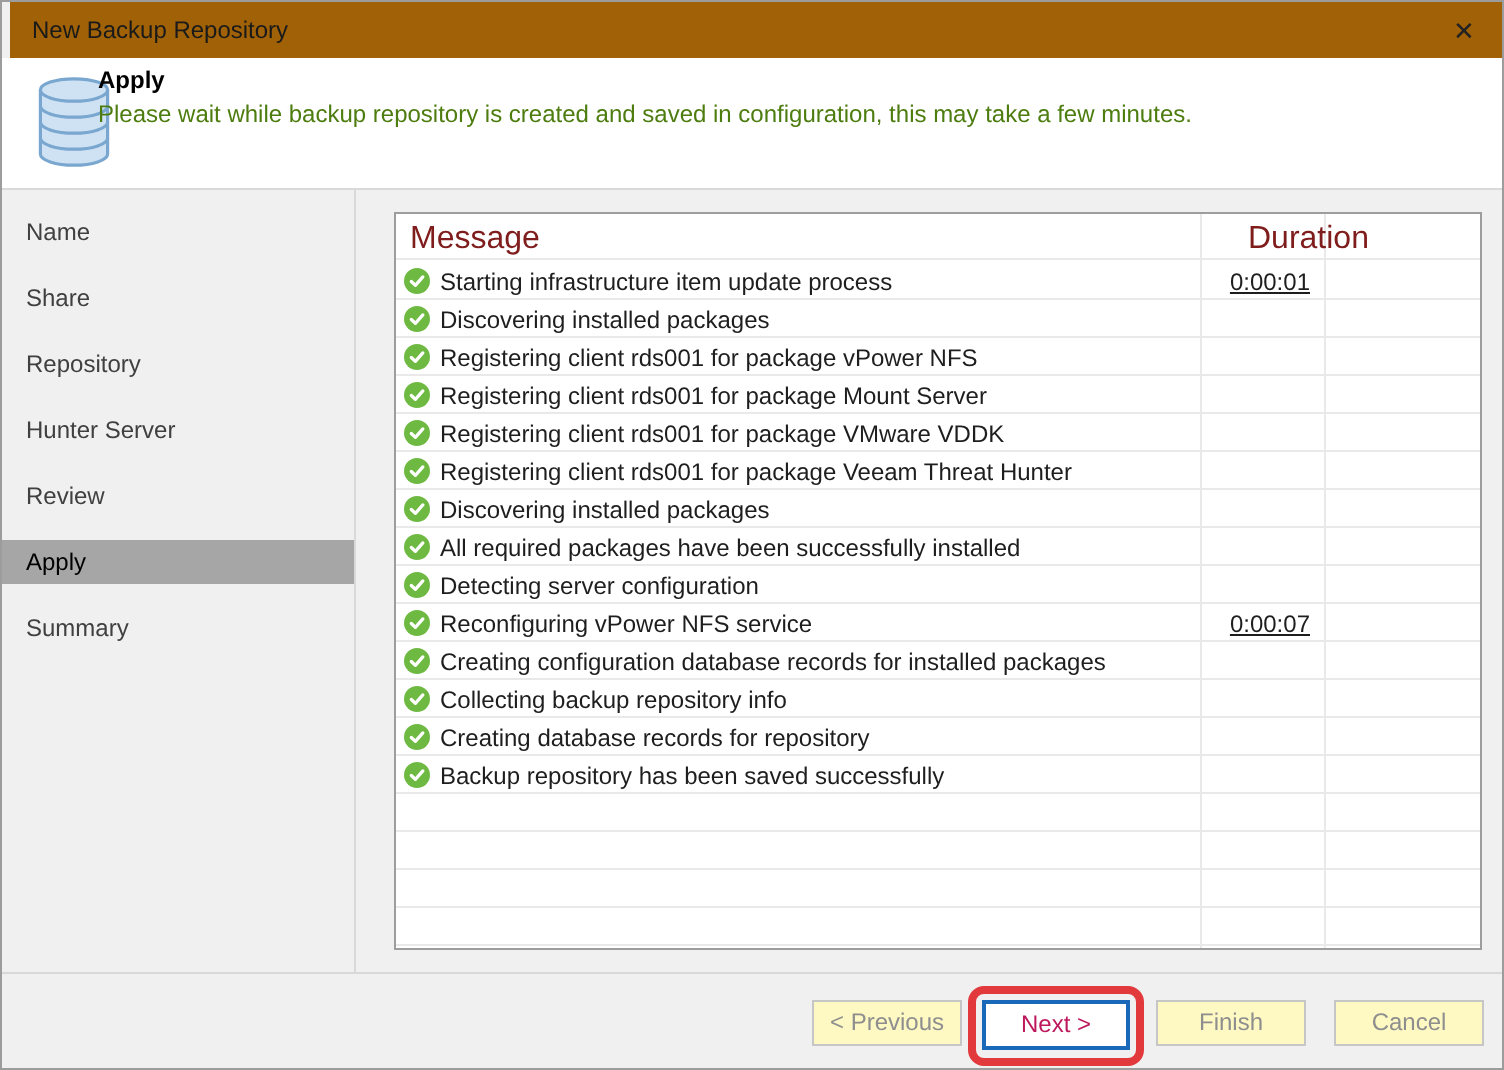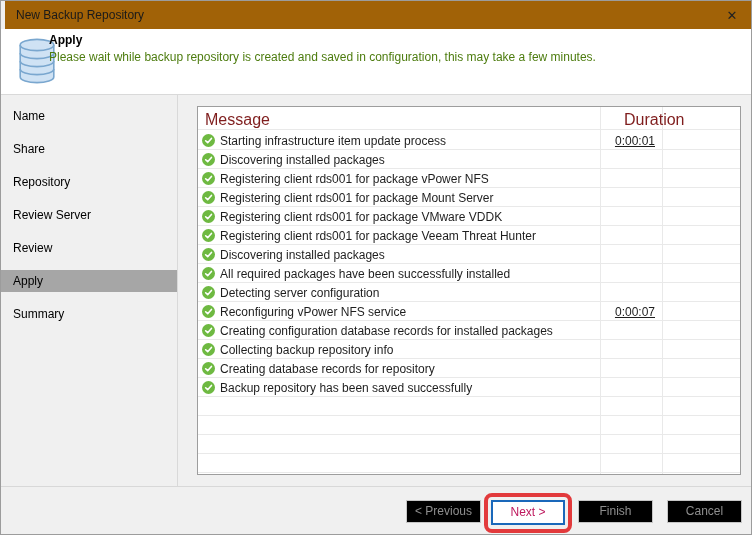--- a/index.html
+++ b/index.html
@@ -14,40 +14,40 @@
   .titlebar .title{position:absolute;left:11px;top:7px;font-size:12px;color:#1a1a1a;}
   .close-btn{position:absolute;right:14px;top:6px;width:18px;height:18px;
     font-size:13px;color:#222;text-align:center;line-height:18px;cursor:default;}
   
   .banner{position:absolute;left:0;top:28px;width:100%;height:66px;background:#ffffff;border-bottom:1px solid #d9d9d9;}
   .banner-icon{position:absolute;left:12px;top:8px;width:48px;height:48px;}
   .banner-title{position:absolute;left:48px;top:4px;font-size:12px;font-weight:bold;color:#000;}
   .banner-desc{position:absolute;left:48px;top:21px;font-size:12px;color:#4d7c0f;white-space:nowrap;}
   
   .sidebar{position:absolute;left:0;top:94px;width:177px;height:391px;border-right:1px solid #d9d9d9;padding-top:10px;}
-  .side-item{height:22px;margin-bottom:11px;line-height:22px;padding-left:12px;font-size:12px;color:#000000;}
+  .side-item{height:22px;margin-bottom:11px;line-height:22px;padding-left:12px;font-size:12px;color:#404040;}
   .side-item.active{background:#a6a6a6;color:#000;}
   
   .table{position:absolute;left:196px;top:105px;width:544px;height:369px;background:#ffffff;border:1px solid #9d9d9d;}
   .vline{position:absolute;top:0;bottom:0;width:1px;background:#e9e9e9;}
   .vline.v1{left:402px;}
   .vline.v2{left:464px;}
   .thead{position:absolute;left:0;top:0;width:100%;height:23px;border-bottom:1px solid #e9e9e9;font-size:16px;color:#7f1d1d;}
   .th-message{position:absolute;left:7px;top:4px;}
   .th-duration{position:absolute;left:402px;top:4px;width:55px;text-align:right;margin-left:24px;}
   .tbody{position:absolute;left:0;top:24px;right:0;bottom:0;
     background:repeating-linear-gradient(to bottom,transparent 0,transparent 18px,#e9e9e9 18px,#e9e9e9 19px);}
   .trow{display:flex;height:19px;align-items:center;font-size:12px;color:#1e1e1e;}
   .cell-msg{width:402px;display:flex;align-items:center;padding-left:4px;overflow:hidden;white-space:nowrap;}
   .check{width:13px;height:13px;margin-right:5px;flex:0 0 13px;display:inline-block;}
   .cell-dur{width:62px;text-align:right;padding-right:7px;text-decoration:underline;}
   
   .footer-divider{position:absolute;left:0;top:485px;width:100%;height:1px;background:#d8d8d8;}
   .btn{position:absolute;top:499px;width:75px;height:23px;font-size:12px;text-align:center;line-height:21px;}
-  .btn.disabled{background:#000000;border:1px solid #c6c6c6;color:#8e8e8e;}
+  .btn.disabled{background:#fef9c3;border:1px solid #c6c6c6;color:#8e8e8e;}
   .btn-previous{left:405px;}
   .btn-next{left:490px;top:499px;width:74px;height:25px;background:#ffffff;border:2px solid #1a68ba;color:#be185d;line-height:21px;}
   .btn-finish{left:577px;}
   .btn-cancel{left:666px;}
   .annotation{position:absolute;left:483px;top:492px;width:88px;height:40px;
     border:4px solid #e23a3c;border-radius:8px;pointer-events:none;}
 </style>
 </head>
 <body>
 
@@ -71,21 +71,21 @@
       </svg>
     </span>
     <span class="banner-title">Apply</span>
     <span class="banner-desc">Please wait while backup repository is created and saved in configuration, this may take a few minutes.</span>
   </div>
 
   <div class="sidebar">
       <div class="side-item">Name</div>
       <div class="side-item">Share</div>
       <div class="side-item">Repository</div>
-      <div class="side-item">Review Server</div>
+      <div class="side-item">Hunter Server</div>
       <div class="side-item">Review</div>
       <div class="side-item active">Apply</div>
       <div class="side-item">Summary</div>
     </div>
 
   <div class="table">
     <div class="vline v1"></div>
     <div class="vline v2"></div>
     <div class="thead">
       <span class="th-message">Message</span>

